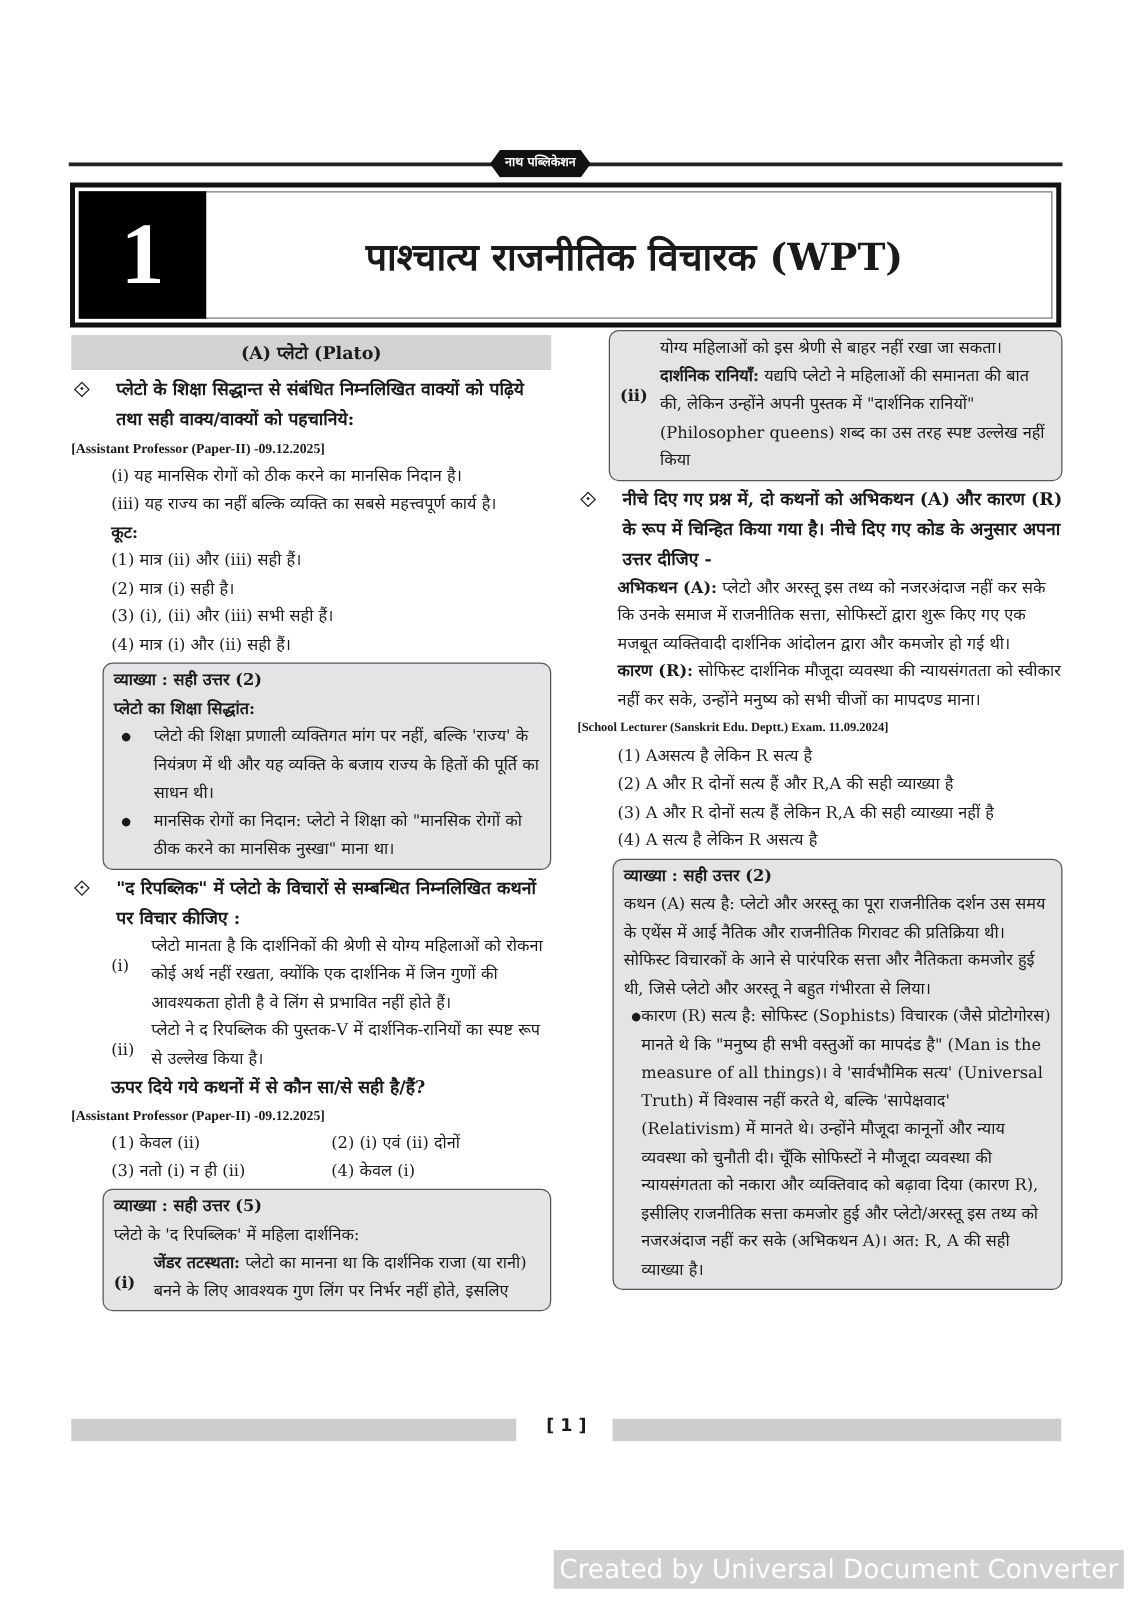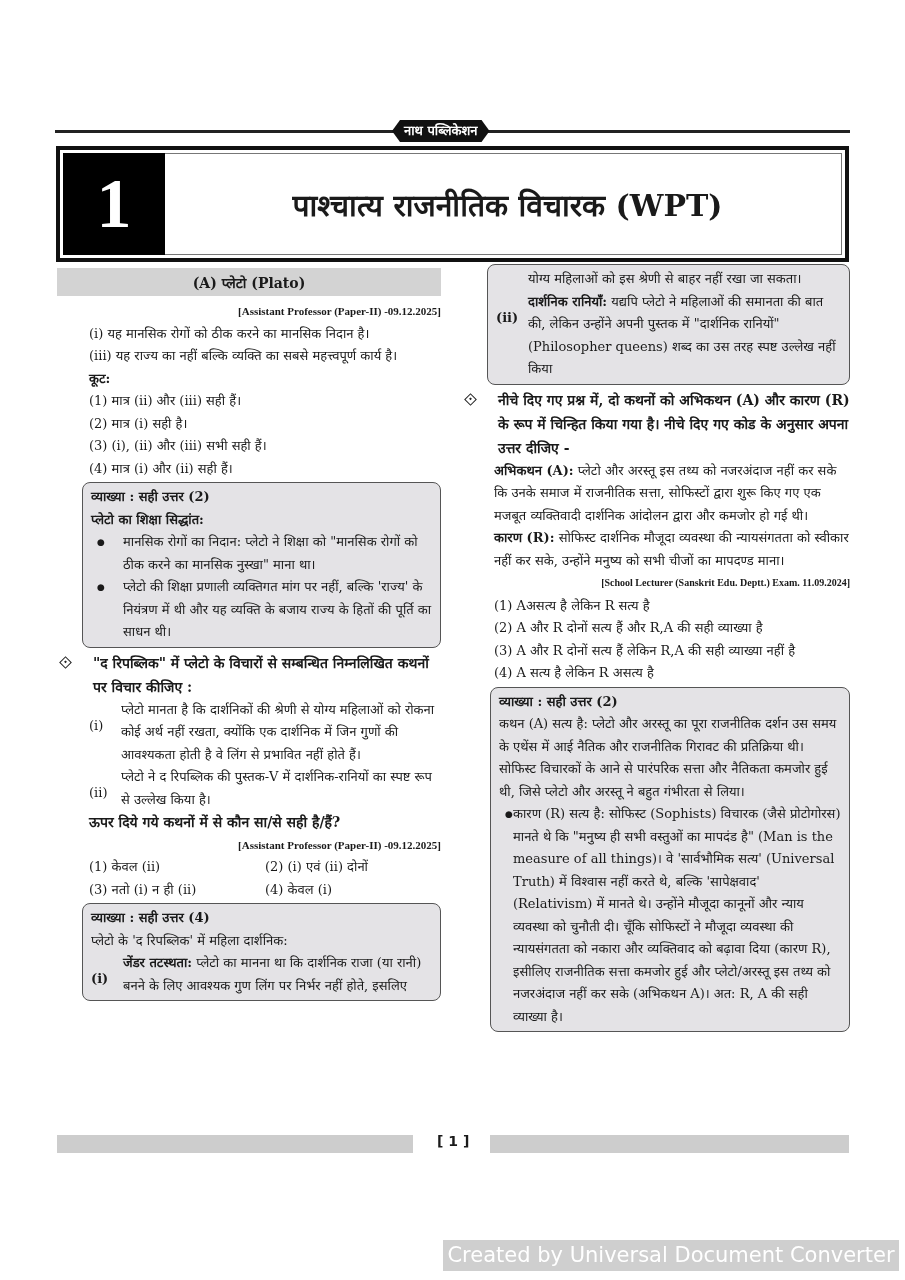--- a/index.html
+++ b/index.html
@@ -3,21 +3,21 @@
 <meta charset="utf-8">
 <style>
   html, body { margin: 0; padding: 0; }
   body {
     width: 905px; height: 1280px; background: #ffffff; position: relative; overflow: hidden;
     font-family: "DejaVu Serif", "Liberation Serif", serif; color: #1a1a1a;
   }
   .pub-line { position: absolute; left: 55px; top: 130px; width: 795px; height: 3px; background: #222; }
   .pub-badge {
     position: absolute; left: 392px; top: 120px; height: 22px; padding: 0 12px;
-    background: #111; color: #fff; font-size: 13px; font-weight: bold; line-height: 22px;
+    background: #111; color: #fff; font-size: 10px; font-weight: bold; line-height: 22px;
     font-family: "DejaVu Sans", sans-serif;
     clip-path: polygon(8px 0, calc(100% - 8px) 0, 100% 50%, calc(100% - 8px) 100%, 8px 100%, 0 50%);
   }
   .chapter-box {
     position: absolute; left: 56px; top: 146px; width: 793px; height: 116px;
     border: 4px solid #111; box-sizing: border-box; background: #fff;
   }
   .chapter-inner {
     position: absolute; left: 3px; top: 3px; right: 3px; bottom: 3px; border: 1.5px solid #777;
   }
@@ -37,21 +37,21 @@
   .section-bar {
     background: #d3d3d3; text-align: center; font-weight: bold; font-size: 14px;
     height: 28px; line-height: 30px; margin-bottom: 4px;
   }
   .q { position: relative; padding-left: 36px; font-weight: bold; font-size: 14px; line-height: 24px; }
   .q .diamond {
     position: absolute; left: 4px; top: 7px; width: 9px; height: 9px; border: 1.5px solid #222;
     transform: rotate(45deg); box-sizing: border-box;
   }
   .q .diamond::after { content: ""; position: absolute; left: 2px; top: 2px; width: 2px; height: 2px; background: #222; }
-  .src { text-align: right; font-weight: bold; font-size: 11px; font-family: "Liberation Serif", serif; }
+  .src { text-align: left; font-weight: bold; font-size: 11px; font-family: "Liberation Serif", serif; }
   .stmt { padding-left: 32px; }
   .bold { font-weight: bold; }
   .opt { padding-left: 32px; }
   .opt-grid { display: grid; grid-template-columns: 1fr 1fr; padding-left: 32px; }
   .ans-box {
     background: #e4e3e6; border: 1.5px solid #555; border-radius: 8px; padding: 3px 8px; margin: 2px 0 3px 25px;
   }
   .ans-box .title { font-weight: bold; }
   .bullet { position: relative; padding-left: 32px; }
   .bullet::before { content: "●"; position: absolute; left: 6px; top: 0; font-size: 9px; }
@@ -72,34 +72,38 @@
 
 <div class="chapter-box">
   <div class="chapter-inner"></div>
   <div class="chapter-num">1</div>
   <div class="chapter-title">पाश्चात्य राजनीतिक विचारक (WPT)</div>
 </div>
 
 <div class="col left">
   <div class="section-bar">(A) प्लेटो (Plato)</div>
 
+  <div class="q">
+    <span class="diamond"></span>
+    <span>प्लेटो के शिक्षा सिद्धान्त से संबंधित निम्नलिखित वाक्यों को पढ़िये तथा सही वाक्य/वाक्यों को पहचानिये:</span>
+  </div>
   <div class="src">[Assistant Professor (Paper-II) -09.12.2025]</div>
   <div class="stmt">(i) यह मानसिक रोगों को ठीक करने का मानसिक निदान है।</div>
   <div class="stmt">(iii) यह राज्य का नहीं बल्कि व्यक्ति का सबसे महत्त्वपूर्ण कार्य है।</div>
   <div class="stmt bold">कूट:</div>
   <div class="opt">(1)  मात्र (ii) और (iii) सही हैं।</div>
   <div class="opt">(2)  मात्र (i) सही है।</div>
   <div class="opt">(3)  (i), (ii) और (iii) सभी सही हैं।</div>
   <div class="opt">(4)  मात्र (i) और (ii) सही हैं।</div>
 
   <div class="ans-box">
     <div class="title">व्याख्या : सही उत्तर (2)</div>
     <div class="bold">प्लेटो का शिक्षा सिद्धांत:</div>
+    <div class="bullet">प्लेटो की शिक्षा प्रणाली व्यक्तिगत मांग पर नहीं, बल्कि 'राज्य' के नियंत्रण में थी और यह व्यक्ति के बजाय राज्य के हितों की पूर्ति का साधन थी।</div>
     <div class="bullet">मानसिक रोगों का निदान: प्लेटो ने शिक्षा को "मानसिक रोगों को ठीक करने का मानसिक नुस्खा" माना था।</div>
-    <div class="bullet">प्लेटो की शिक्षा प्रणाली व्यक्तिगत मांग पर नहीं, बल्कि 'राज्य' के नियंत्रण में थी और यह व्यक्ति के बजाय राज्य के हितों की पूर्ति का साधन थी।</div>
   </div>
 
   <div class="q">
     <span class="diamond"></span>
     <span>"द रिपब्लिक" में प्लेटो के विचारों से सम्बन्धित निम्नलिखित कथनों पर विचार कीजिए :</span>
   </div>
   <div class="num-item" style="margin-left:32px;">
     <span class="n" style="font-weight:normal">(i)</span>
     <span>प्लेटो मानता है कि दार्शनिकों की श्रेणी से योग्य महिलाओं को रोकना कोई अर्थ नहीं रखता, क्योंकि एक दार्शनिक में जिन गुणों की आवश्यकता होती है वे लिंग से प्रभावित नहीं होते हैं।</span>
   </div>
@@ -110,21 +114,21 @@
   <div class="stmt bold" style="font-size:14px">ऊपर दिये गये कथनों में से कौन सा/से सही है/हैं?</div>
   <div class="src">[Assistant Professor (Paper-II) -09.12.2025]</div>
   <div class="opt-grid">
     <div>(1) केवल (ii)</div>
     <div>(2) (i) एवं (ii) दोनों</div>
     <div>(3) नतो (i) न ही (ii)</div>
     <div>(4) केवल (i)</div>
   </div>
 
   <div class="ans-box">
-    <div class="title">व्याख्या : सही उत्तर (4)</div>
+    <div class="title">व्याख्या : सही उत्तर (5)</div>
     <div>प्लेटो के 'द रिपब्लिक' में महिला दार्शनिक:</div>
     <div class="num-item">
       <span class="n">(i)</span>
       <span class="bold">जेंडर तटस्थता:</span><span> प्लेटो का मानना था कि दार्शनिक राजा (या रानी) बनने के लिए आवश्यक गुण लिंग पर निर्भर नहीं होते, इसलिए</span>
     </div>
   </div>
 </div>
 
 <div class="col right">
   <div class="ans-box" style="">

